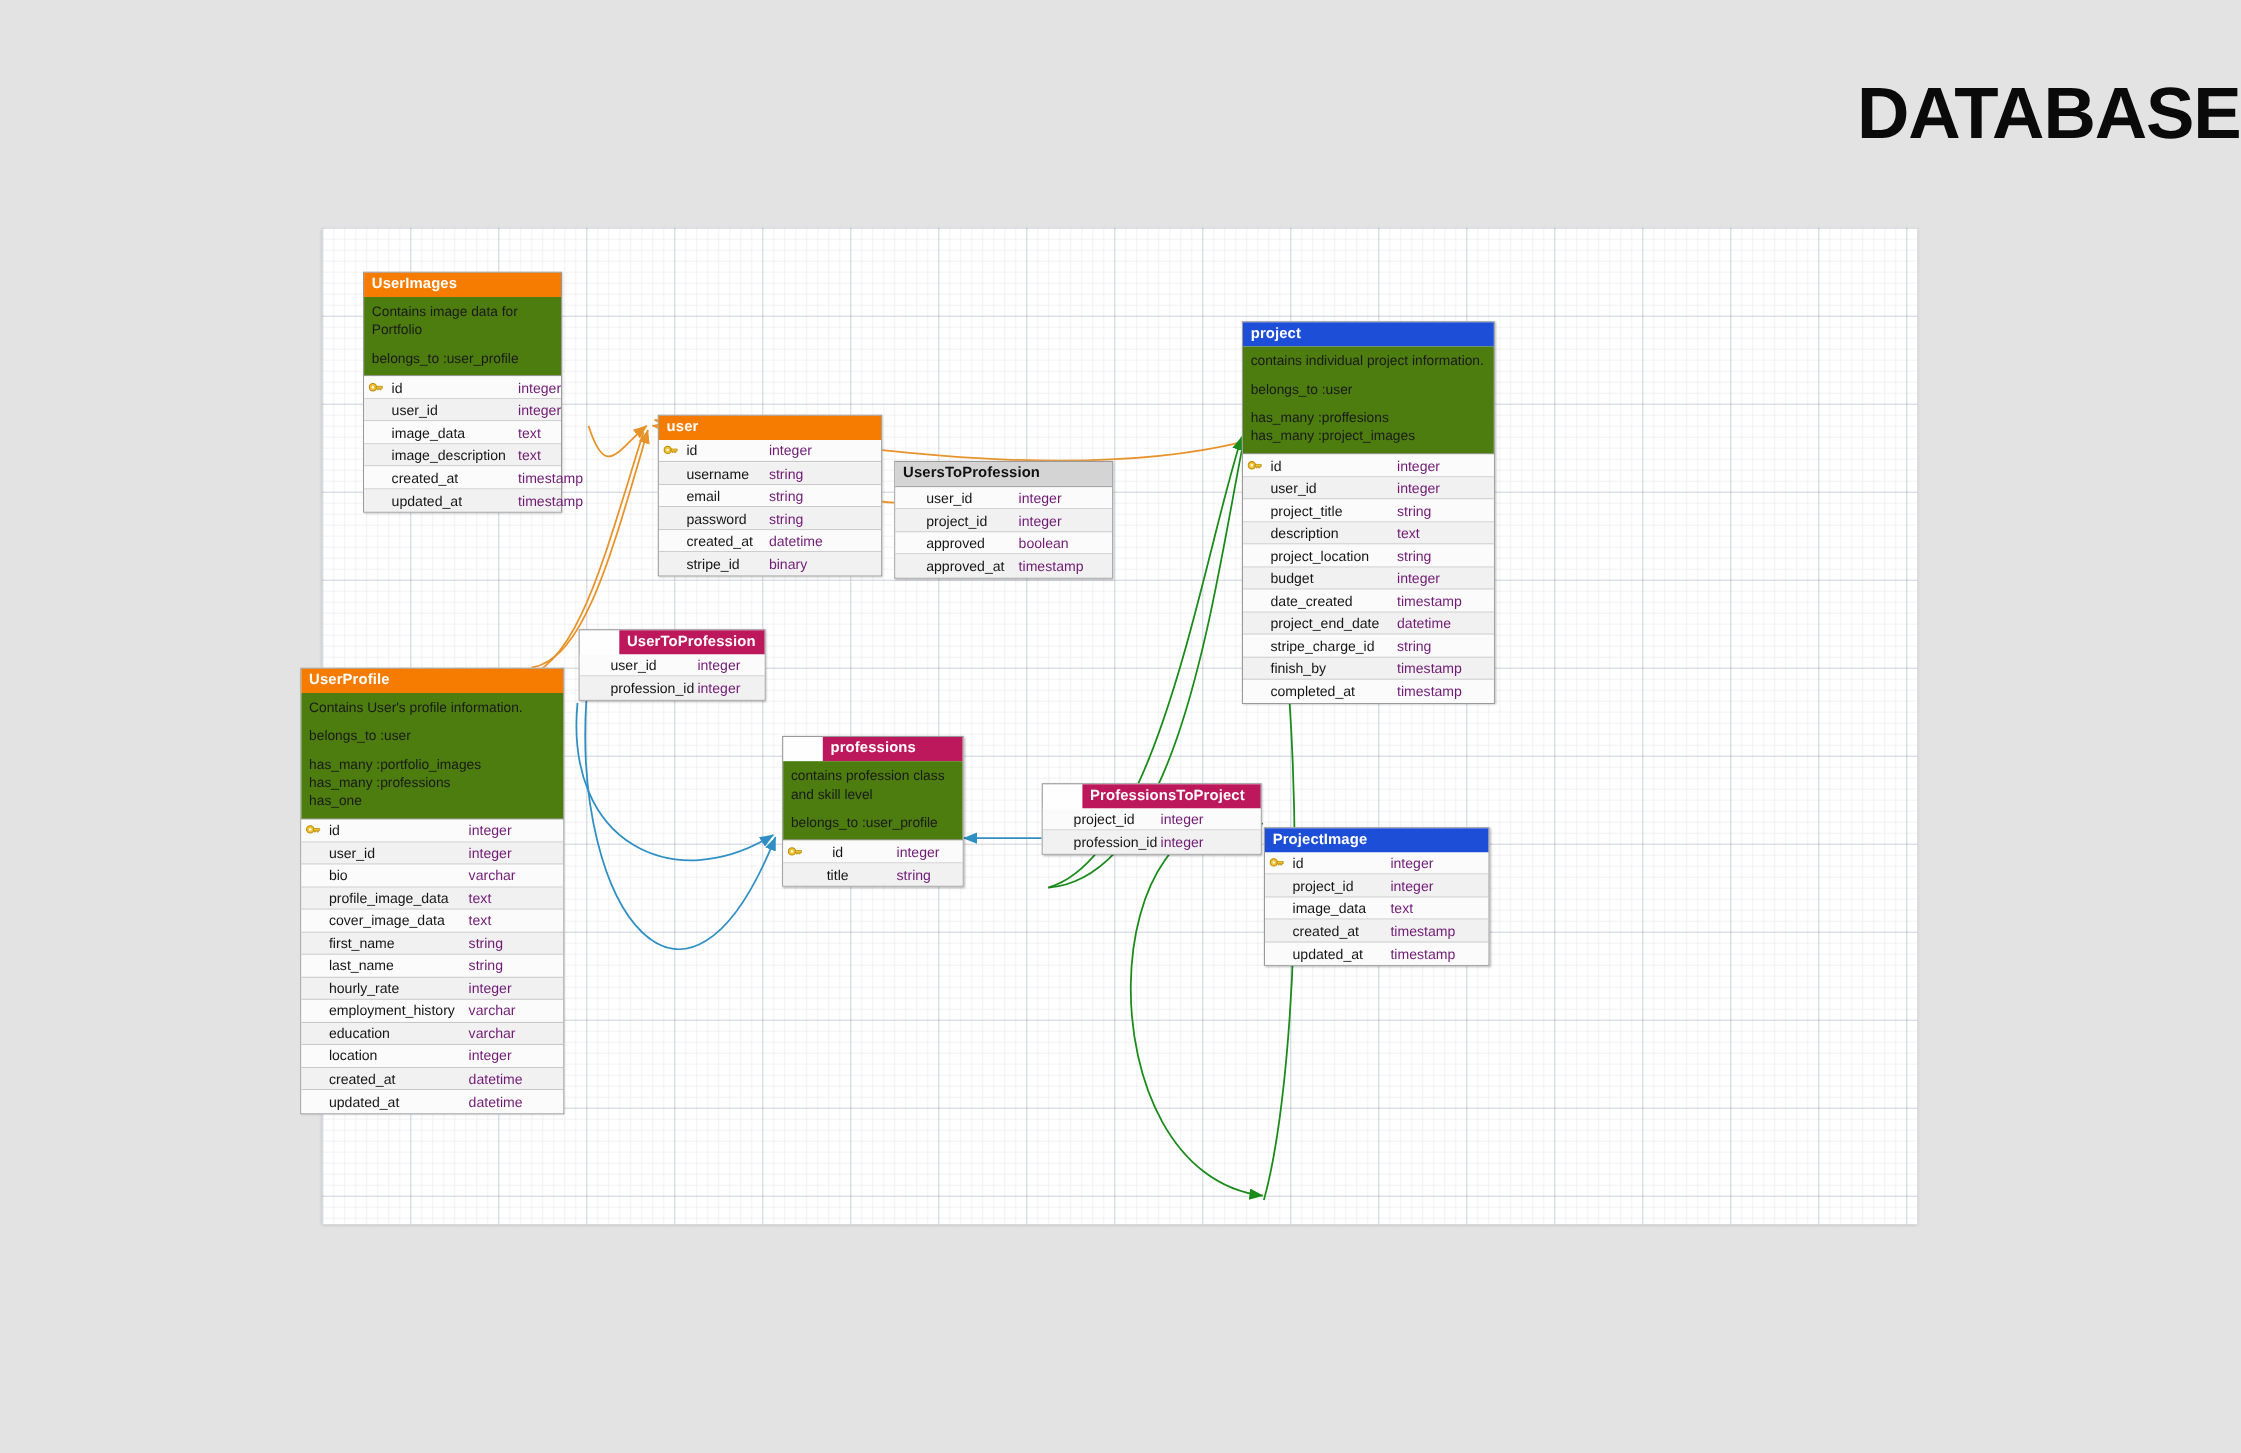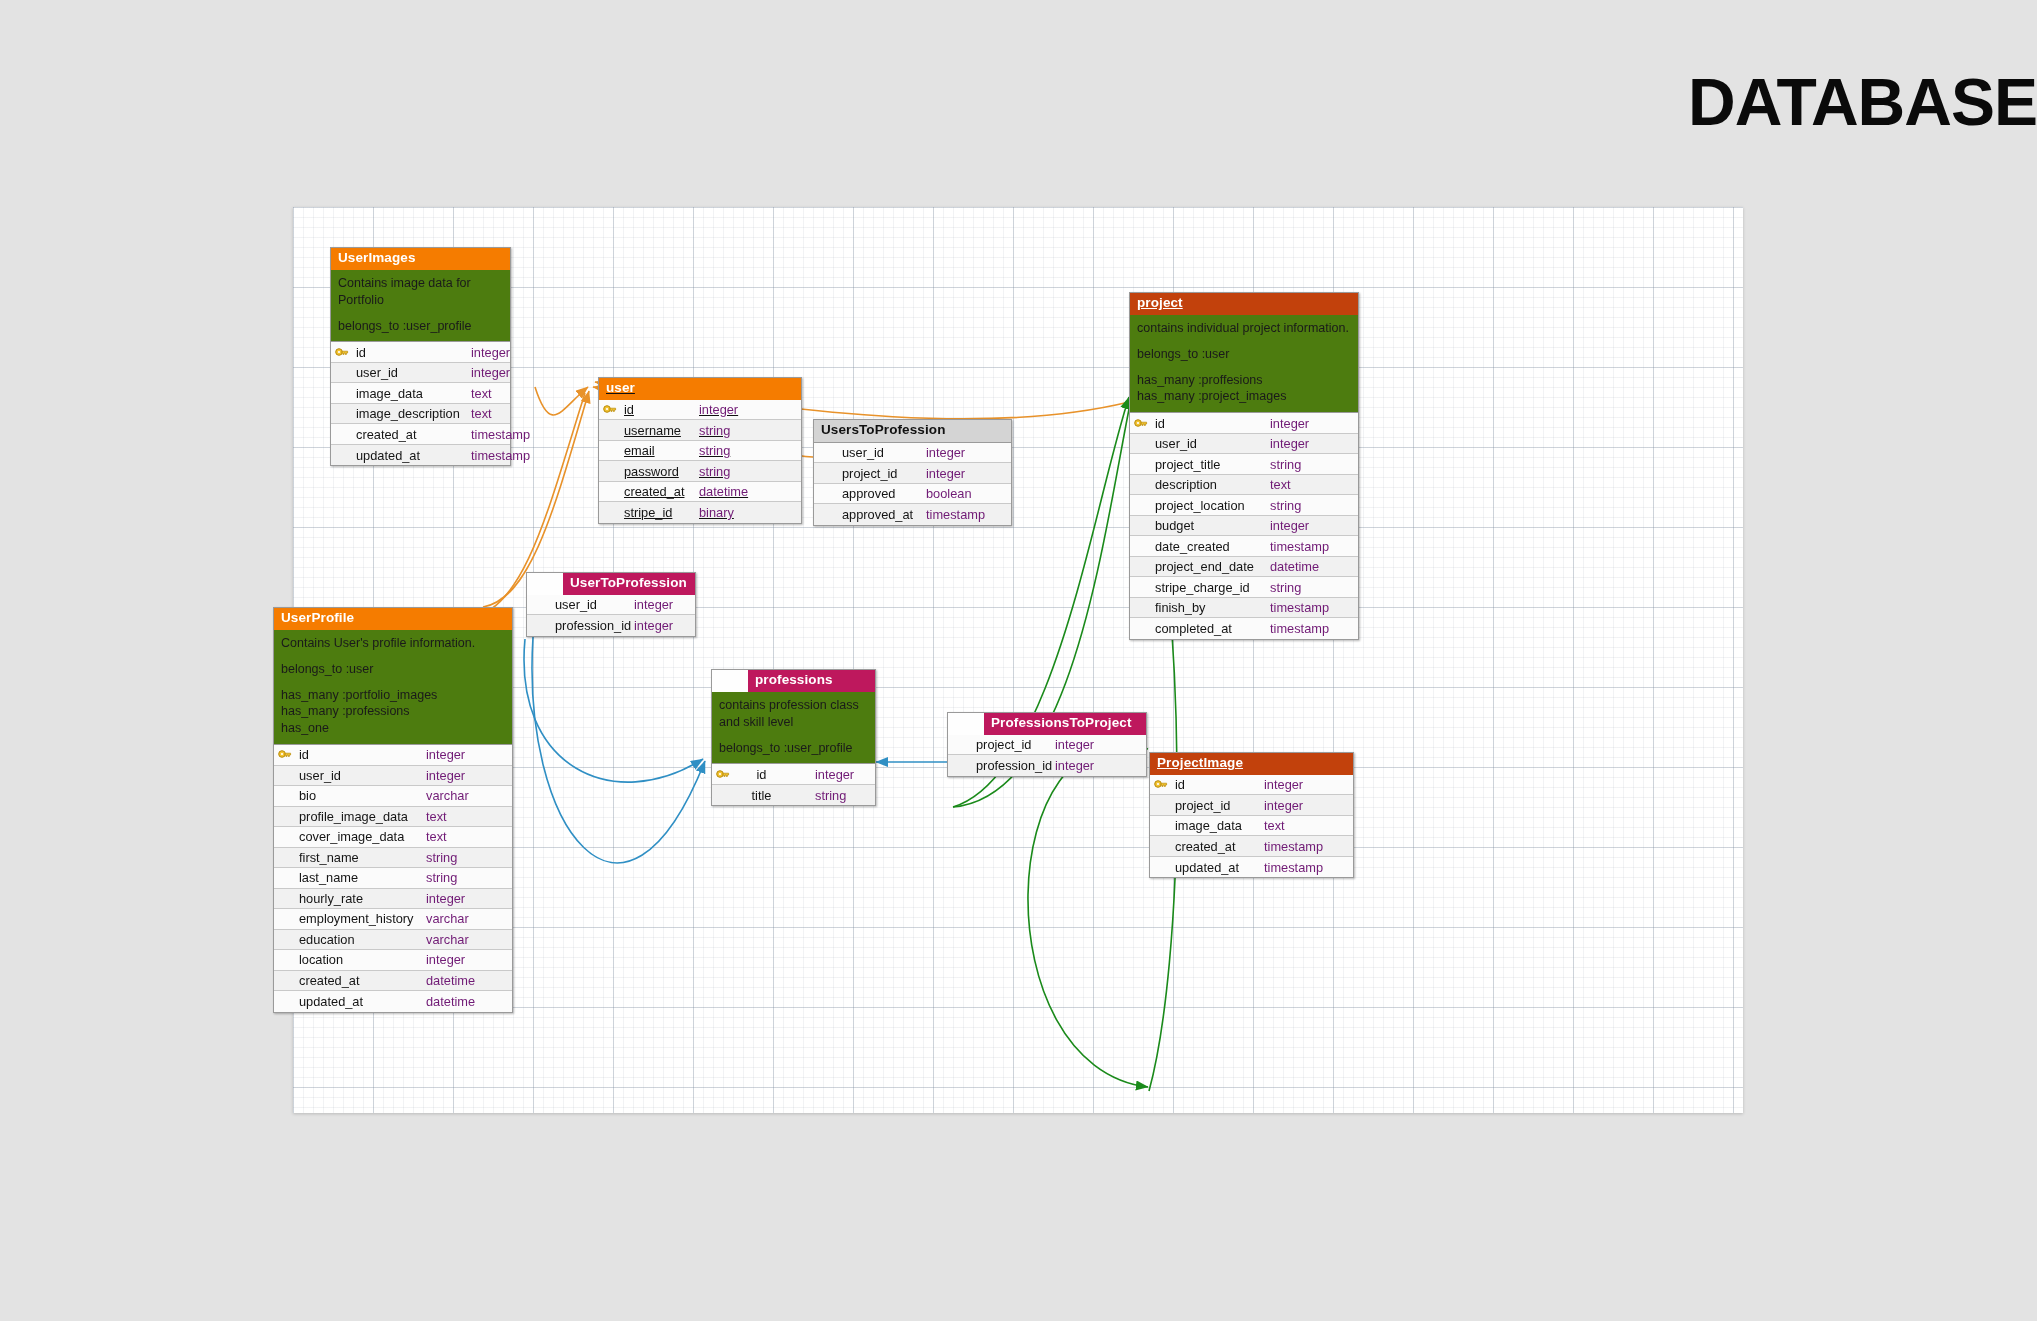--- a/index.html
+++ b/index.html
@@ -51,21 +51,21 @@
   }
   .tbl-hd {
     font-weight: bold;
     font-size: 13.5px;
     color: #ffffff;
     padding: 3px 6px 4px 7px;
     line-height: 1.1;
     letter-spacing: .1px;
   }
   .hd-orange { background: #f57c00; }
-  .hd-green  { background: #c2410c; text-decoration: underline; }
+  .hd-green  { background: #1d4ed8; }
   .hd-blue   { background: #be185d; margin-left: 36px; }
   .hd-gray   { background: #d4d4d4; color: #111; border-bottom: 1px solid #9a9a9a; }
 
   .tbl-note {
     background: #4d7c0f;
     border-bottom: 1px solid #9a9a9a;
     padding: 5px 1px 7px 7px;
     font-size: 12.5px;
     line-height: 1.35;
     color: #1a1a1a;
@@ -184,21 +184,21 @@
             <span class="ftype">timestamp</span>
           </div>
         <div class="row alt">
             <span class="keycell"></span>
             <span class="fname">updated_at</span>
             <span class="ftype">timestamp</span>
           </div>
       </div>
     </div>
 
-    <div class="tbl w-user" style="left:305px; top:170px; width:204px;text-decoration:underline;">
+    <div class="tbl w-user" style="left:305px; top:170px; width:204px;">
       <div class="tbl-hd hd-orange">user</div>
       <div>
         <div class="row">
             <span class="keycell"><svg class="key-svg" width="14" height="11" viewBox="0 0 14 11">
                 <circle cx="4" cy="5" r="3.3" fill="#f2c230" stroke="#b98b0a" stroke-width="1"></circle>
                 <circle cx="4" cy="5" r="1.1" fill="#fff"></circle>
                 <path d="M7 4.2 H12.6 V6 H11.4 V7.4 H10.2 V6 H9 V7.4 H7.9 V6 H7 z" fill="#f2c230" stroke="#b98b0a" stroke-width=".7"></path>
               </svg></span>
             <span class="fname">id</span>
             <span class="ftype">integer</span>

